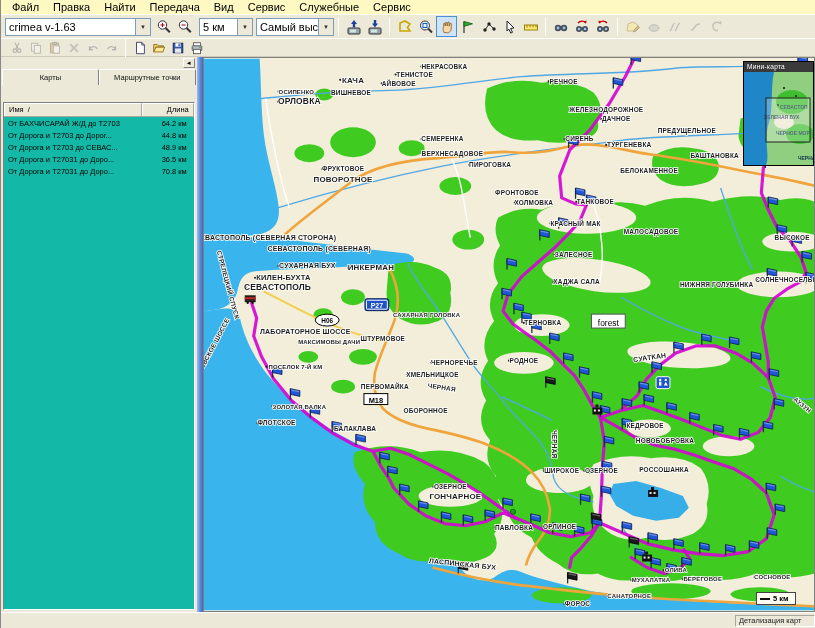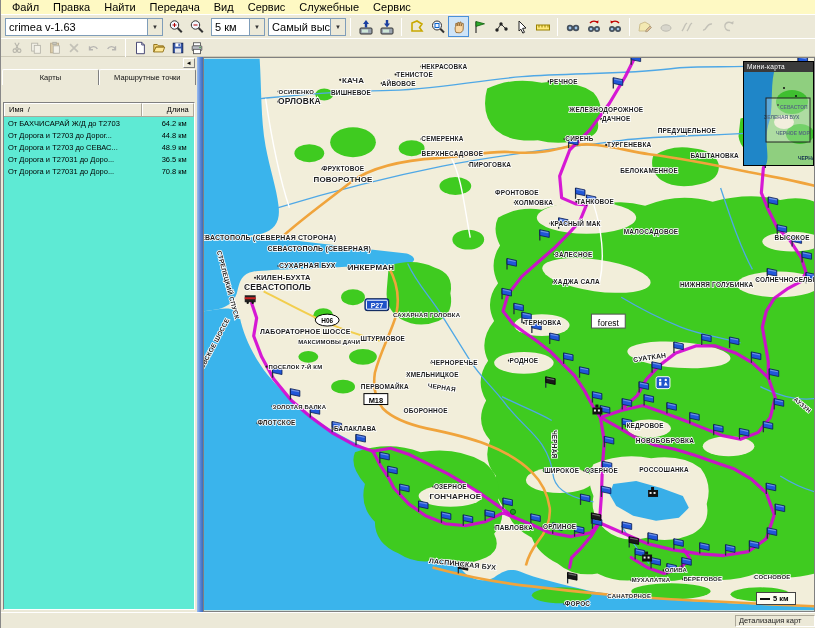--- a/index.html
+++ b/index.html
@@ -27,21 +27,21 @@
 
   
   #main { display:flex; height:555px; }
   #sidepanel { width:196px; background:#ECE9D8; position:relative;padding-left:24px; }
   #collapse-btn { position:absolute; top:1px; right:2px; width:12px; height:10px; font-size:6px; line-height:8px; text-align:center; background:#ECE9D8; border:1px solid #808080; border-top-color:#fff; border-left-color:#fff; }
   .tabrow { position:absolute; left:1px; right:1px; display:flex; height:16px; }
   #tabrow1 { top:12px; }
   #tabrow2 { top:28px; }
   .tab { flex:1; font-size:7.5px; display:flex; align-items:center; justify-content:center; background:#ECE9D8; border:1px solid #808080; border-bottom:none; border-top-color:#fff; border-left-color:#fff; border-radius:2px 2px 0 0; color:#111; white-space:nowrap; overflow:hidden; }
   .tab.active { background:#FDFDF8; font-weight:bold; }
-  #routes-table { position:absolute; top:45px; left:2px; right:2px; bottom:2px; background:#5eead4; border:1px solid #808080; border-bottom-color:#fff; border-right-color:#fff; }
+  #routes-table { position:absolute; top:45px; left:2px; right:2px; bottom:2px; background:#14b8a6; border:1px solid #808080; border-bottom-color:#fff; border-right-color:#fff; }
   #rt-header { display:flex; height:14px; font-size:7.5px; background:#ECE9D8; border-bottom:1px solid #ACA899; }
   .hcell { border-right:1px solid #ACA899; border-top:1px solid #fff; border-left:1px solid #fff; padding:1px 4px; white-space:nowrap; overflow:hidden; }
   .hc-name { width:138px; }
   .hc-len { flex:1; text-align:right; }
   .trow { display:flex; height:12px; font-size:7.5px; align-items:center; border:1px solid transparent; }
   .trow.selected { border:1px dotted #777; }
   .tc-name { width:136px; padding-left:3px; white-space:nowrap; overflow:hidden; }
   .tc-len { flex:1; text-align:right; padding-right:6px; white-space:nowrap; }
 
   #splitter { width:6px; background:linear-gradient(90deg,#9DBEF0,#5B87D6 55%,#3E6CB8); }
@@ -73,21 +73,21 @@
       <span class="menu-item">Правка</span>
       <span class="menu-item">Найти</span>
       <span class="menu-item">Передача</span>
       <span class="menu-item">Вид</span>
       <span class="menu-item">Сервис</span>
       <span class="menu-item">Служебные</span>
       <span class="menu-item">Сервис</span>
     </div>
 
   <div id="toolbar1" class="tbar">
-    <div class="combo" style="width:158px">
+    <div class="combo" style="width:146px">
       <span class="cval">crimea v-1.63</span>
       <span class="carrow">▼</span>
     </div>
     <span id="zoombtns" style="display: inline-flex; margin: 0px 2px;">
         <div class="tbtn">
           <svg viewBox="0 0 16 16">
             <circle cx="6.5" cy="6" r="4.2" fill="#F4F8FF" stroke="#333"></circle>
             <line x1="9.6" y1="9" x2="13.8" y2="13.2" stroke="#333" stroke-width="2"></line>
             <line x1="4.5" y1="6" x2="8.5" y2="6" stroke="#B00000"></line>
             <line x1="6.5" y1="4" x2="6.5" y2="8" stroke="#B00000"></line>

